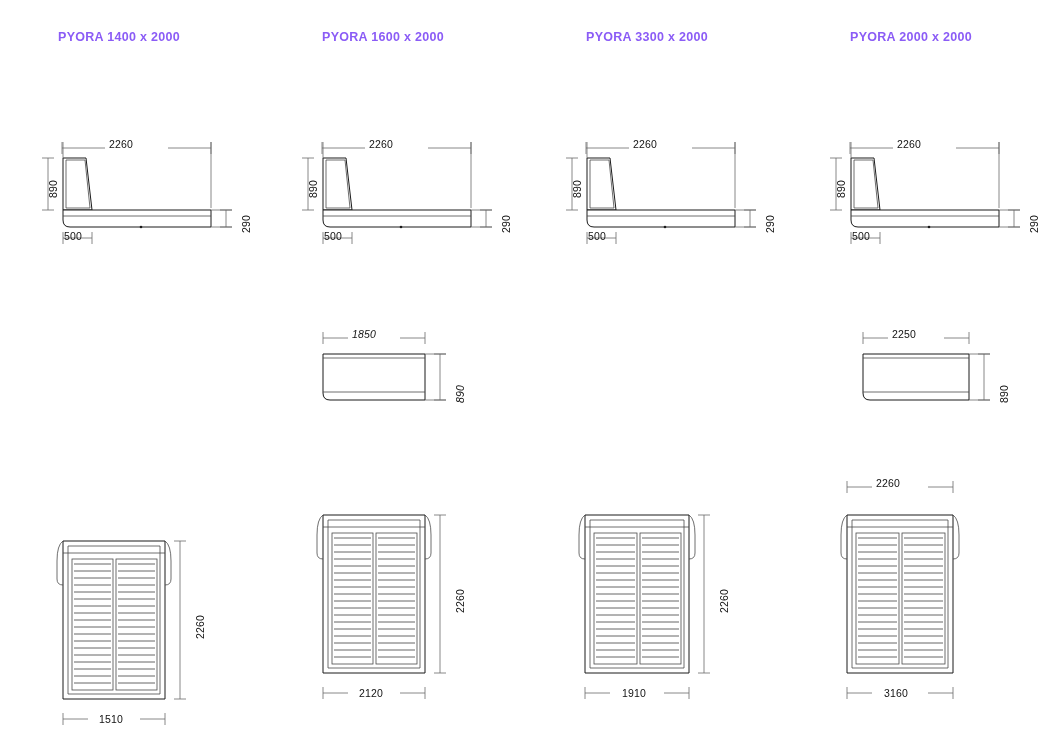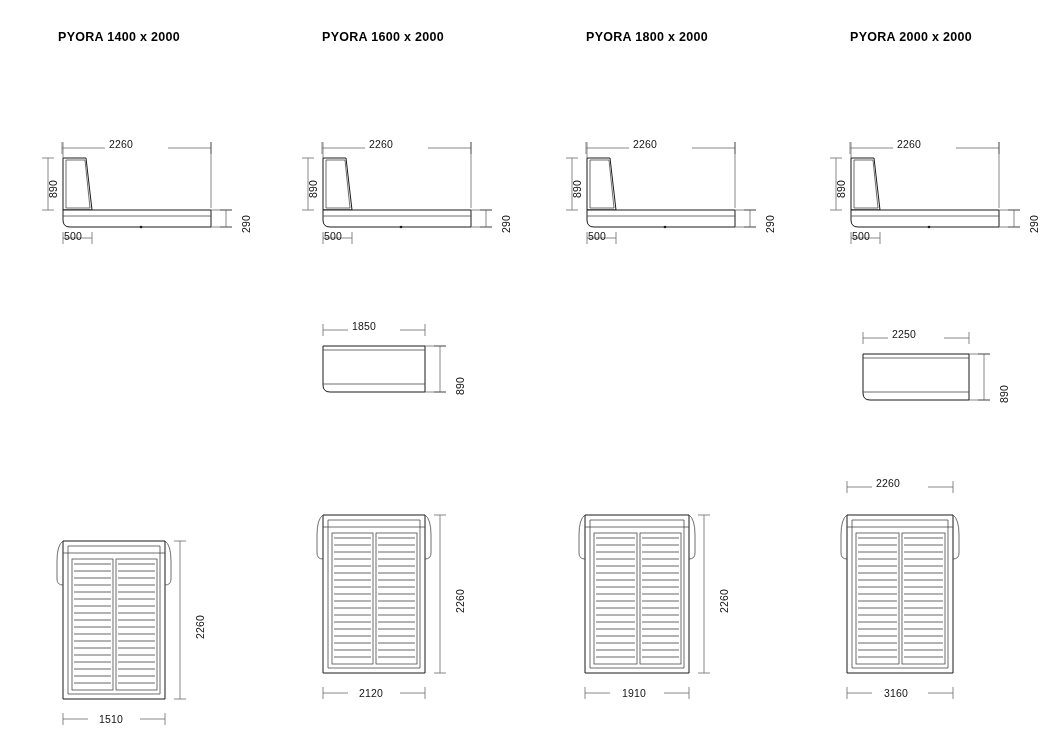--- a/index.html
+++ b/index.html
@@ -27,21 +27,21 @@
     height: 748px;
   }
   .col-title {
     position: absolute;
     top: 30px;
     left: 58px;
     font-size: 12.5px;
     font-weight: bold;
     letter-spacing: 0.3px;
     white-space: nowrap;
-    color: #000000;
+    color: #8b5cf6;
   }
   .dim-txt {
     position: absolute;
     font-size: 10.5px;
     color: #111111;
     white-space: nowrap;
     letter-spacing: 0.2px;
   }
   .dim-txt.vert {
     transform: rotate(-90deg);
@@ -219,21 +219,21 @@
         <line class="dimline" x1="88" y1="102" x2="88" y2="114"></line>
         <line class="dimline" x1="59" y1="12" x2="59" y2="28"></line>
         <line class="dimline" x1="207" y1="12" x2="207" y2="78"></line>
       </svg>
       <div class="dim-txt" style="left:105px; top:8px;">2260</div>
       <div class="dim-txt vert" style="left:43px; top:68px;">890</div>
       <div class="dim-txt vert" style="left:236px; top:103px;">290</div>
       <div class="dim-txt" style="left:60px; top:100px;">500</div>
     </div>
 
-    <div class="view" style="left:0px; top:312px;">
+    <div class="view" style="left:0px; top:320px;font-style:italic;">
       <svg width="264" height="110" viewBox="0 0 264 110">
         <line class="dimline" x1="59" y1="18" x2="84" y2="18"></line>
         <line class="dimline" x1="136" y1="18" x2="161" y2="18"></line>
         <line class="dimline" x1="59" y1="12" x2="59" y2="24"></line>
         <line class="dimline" x1="161" y1="12" x2="161" y2="24"></line>
         <path class="out" d="M59,34 L161,34 L161,80 L66,80 Q59,80 59,73 Z"></path>
         <line class="inl" x1="59" y1="38" x2="161" y2="38"></line>
         <line class="inl" x1="59" y1="72" x2="161" y2="72"></line>
         <line class="dimline" x1="176" y1="34" x2="176" y2="80"></line>
         <line class="dimline" x1="170" y1="34" x2="182" y2="34"></line>
@@ -299,21 +299,21 @@
         <line class="dimline" x1="136" y1="198" x2="161" y2="198"></line>
         <line class="dimline" x1="59" y1="192" x2="59" y2="204"></line>
         <line class="dimline" x1="161" y1="192" x2="161" y2="204"></line>
       </svg>
       <div class="dim-txt vert" style="left:190px; top:118px;">2260</div>
       <div class="dim-txt" style="left:95px; top:192px;">2120</div>
     </div>
   </div>
 
   <div class="col" style="left:528px;">
-    <div class="col-title">PYORA 1800 x 2000</div>
+    <div class="col-title">PYORA 3300 x 2000</div>
 
     <div class="view" style="left:0px; top:130px;">
       <svg width="264" height="120" viewBox="0 0 264 120">
         <line class="dimline" x1="58" y1="18" x2="101" y2="18"></line>
         <line class="dimline" x1="164" y1="18" x2="207" y2="18"></line>
         <line class="dimline" x1="58" y1="12" x2="58" y2="24"></line>
         <line class="dimline" x1="207" y1="12" x2="207" y2="24"></line>
         <path class="out" d="M59,28 L82,28 L88,80 L59,80 Z"></path>
         <path class="inl" d="M62,30 L81,30 L86,78 L62,78 Z"></path>
         <path class="out" d="M59,80 L207,80 L207,97 L66,97 Q59,97 59,90 Z"></path>

